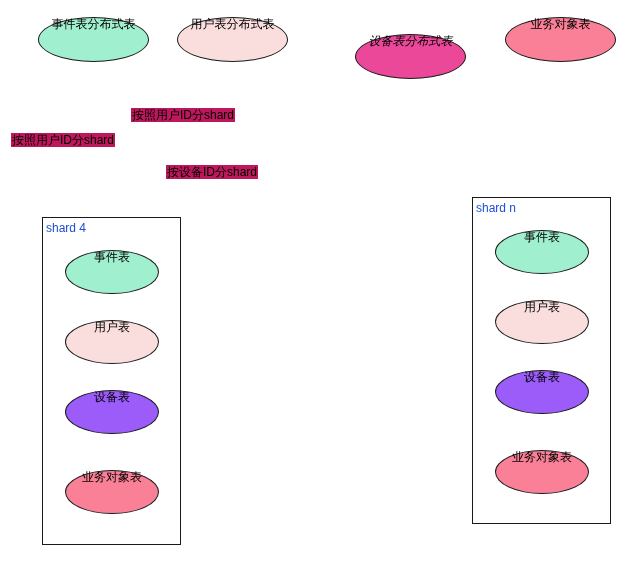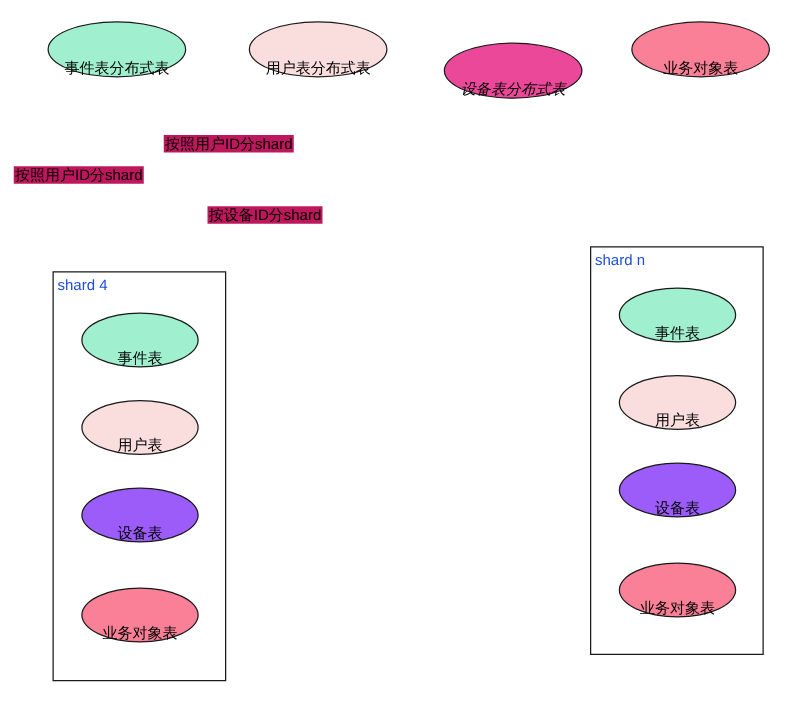--- a/index.html
+++ b/index.html
@@ -17,21 +17,21 @@
     overflow: hidden;
   }
 
   
   .ellipse {
     position: absolute;
     box-sizing: border-box;
     border-radius: 50%;
     border: 1px solid #1a1a1a;
     display: flex;
-    align-items: flex-end;
+    align-items: flex-start;
     justify-content: center;
     text-align: center;
     line-height: 1.1;
   }
   .ellipse .lbl {
     font-size: 12px;
     color: #000000;
     white-space: nowrap;
     letter-spacing: 0px;
   }
@@ -74,21 +74,21 @@
 </style>
 </head>
 <body>
 
 <div id="canvas">
 
   <div id="top-row">
       <div class="ellipse top-ellipse" style="left: 38px; top: 17px; background: rgb(160, 240, 208);">
         <span class="lbl">事件表分布式表</span>
       </div>
-      <div class="ellipse top-ellipse" style="left: 199px; top: 17px; background: rgb(250, 222, 222);">
+      <div class="ellipse top-ellipse" style="left: 177px; top: 17px; background: rgb(250, 222, 222);">
         <span class="lbl">用户表分布式表</span>
       </div>
       <div class="ellipse top-ellipse" style="left: 355px; top: 34px; background: #ec4899; font-style: italic;">
         <span class="lbl">设备表分布式表</span>
       </div>
       <div class="ellipse top-ellipse" style="left: 505px; top: 17px; background: rgb(250, 128, 151);">
         <span class="lbl">业务对象表</span>
       </div>
     </div>
 

